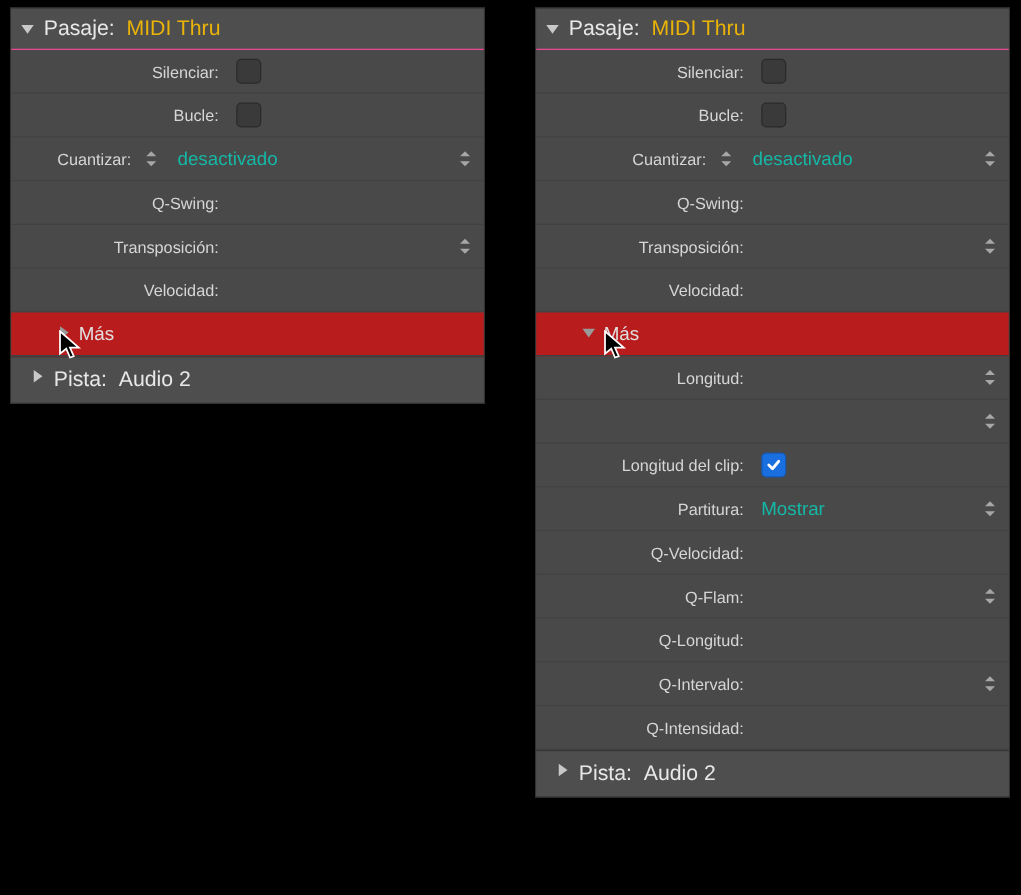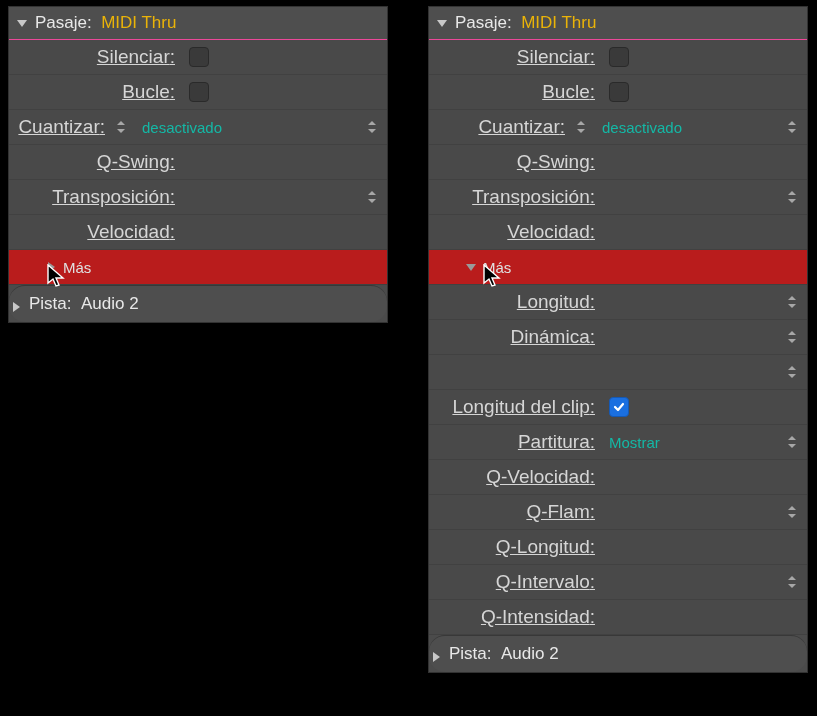--- a/index.html
+++ b/index.html
@@ -52,23 +52,22 @@
     height: 35px;
     border-bottom: 1px solid #414141;
     background: #494949;
     padding-right: 8px;
   }
   .row .lbl {
     width: 170px;
     text-align: right;
     color: #d6d6d6;
     padding-right: 4px;
-    font-size: 19px;
+    font-size: 13px;
     white-space: nowrap;
-    text-decoration: underline;
   }
   .row .lbl::after { content: ":"; }
   .row .ctrl {
     flex: 1;
     display: flex;
     align-items: center;
     padding-left: 10px;
   }
   .row .stepper {
     width: 14px;
@@ -114,25 +113,24 @@
   .mas-disclosure { color:#aaa; }
 
   .cursor {
     position: absolute;
     pointer-events: none;
   }
   .cursor svg { display:block; }
 
   .footer {
     display: flex;
-    align-items: flex-end;
-    padding: 8px 0;
+    align-items: flex-start;
+    padding: 8px 14px;
     background: #4e4e4e;
     border-top: 1px solid #383838;
-    border-radius: 16px;
   }
   .footer .title {
     font-size: 17px;
     color: #e8e8e8;
   }
   .footer .label {
     font-size: 17px;
     color: #e8e8e8;
   }
 </style>
@@ -310,30 +308,20 @@
     <span class="lbl">Longitud</span>
     <span class="ctrl"></span>
     <span class="stepper">
         <svg width="10" height="14" viewBox="0 0 10 14">
           <path class="stepper-arrow" d="M1 5 L9 5 L5 1 Z"></path>
           <path class="stepper-arrow" d="M1 9 L9 9 L5 13 Z"></path>
         </svg>
       </span>
   </div>
   <div class="row">
-    <span class="lbl">Dinámica</span>
-    <span class="ctrl"></span>
-    <span class="stepper">
-        <svg width="10" height="14" viewBox="0 0 10 14">
-          <path class="stepper-arrow" d="M1 5 L9 5 L5 1 Z"></path>
-          <path class="stepper-arrow" d="M1 9 L9 9 L5 13 Z"></path>
-        </svg>
-      </span>
-  </div>
-  <div class="row">
     <span class="ctrl"></span>
     <span class="stepper">
         <svg width="10" height="14" viewBox="0 0 10 14">
           <path class="stepper-arrow" d="M1 5 L9 5 L5 1 Z"></path>
           <path class="stepper-arrow" d="M1 9 L9 9 L5 13 Z"></path>
         </svg>
       </span>
   </div>
   <div class="row">
     <span class="lbl">Longitud del clip</span>

